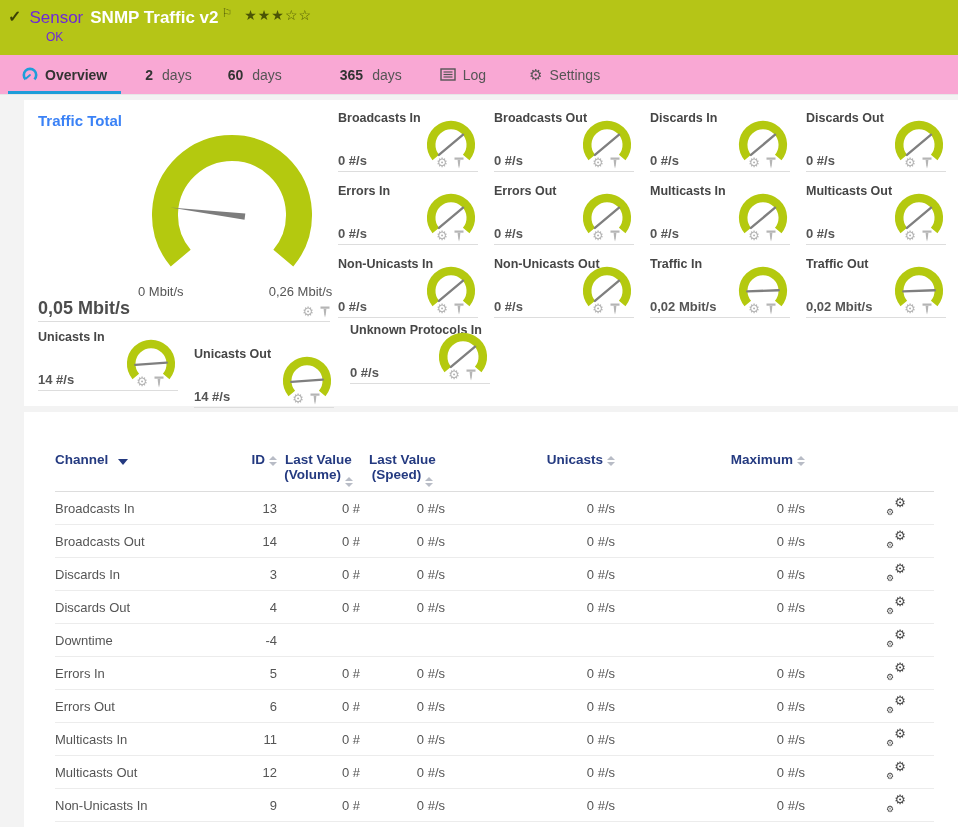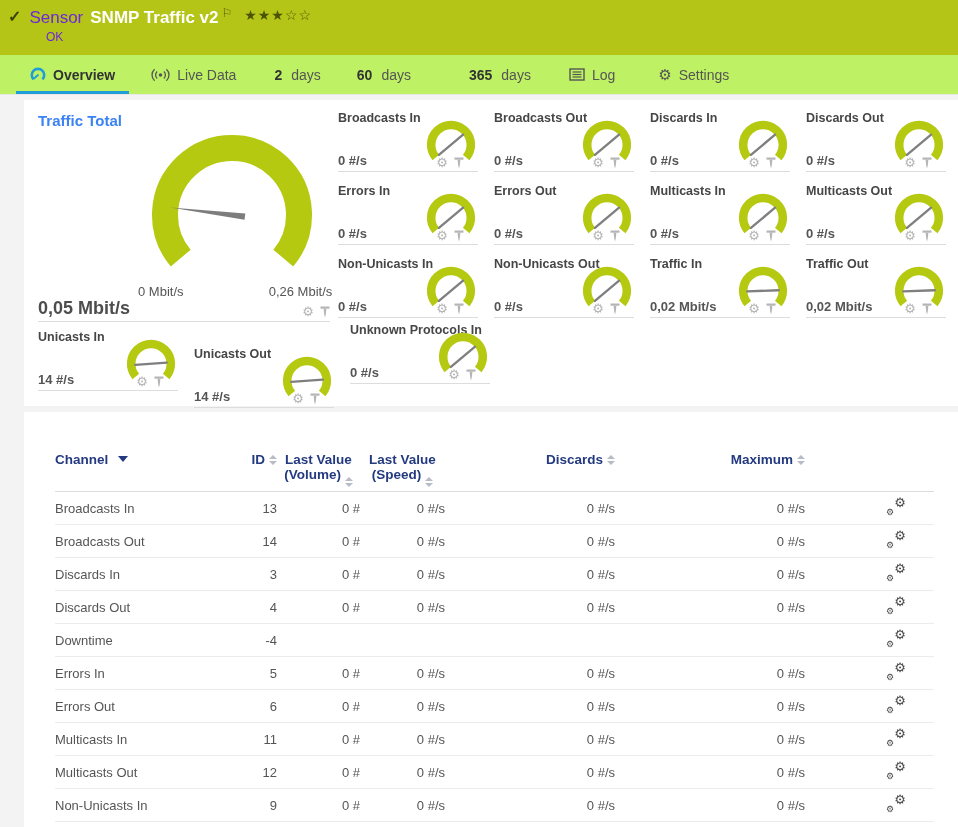--- a/index.html
+++ b/index.html
@@ -22,21 +22,21 @@
   
   .topbar{position:relative;height:55px;background:var(--status_green)}
   .title-row{position:absolute;left:8px;top:6px;display:flex;align-items:flex-start}
   .check{color:rgba(25,30,0,.78);font-size:16px;font-weight:bold;line-height:22px;margin-right:8px}
   .sensor-label{font-size:17px;color:#6d28d9;line-height:24px}
   .sensor-name{font-weight:bold;font-size:17px;color:#fff;line-height:24px;margin-left:7px}
   .flag{color:rgba(35,40,0,.65);font-size:12px;line-height:14px;margin-left:3px}
   .stars{color:rgba(45,52,0,.78);font-size:14px;letter-spacing:1px;line-height:18px;margin-left:12px}
   .status-ok{position:absolute;left:46px;top:30px;color:#6d28d9;font-size:12px;font-weight:normal}
   
-  .tabbar{height:40px;background:#bef264;border-bottom:1px solid #e7e7e7;display:flex;align-items:stretch;padding-left:16px}
+  .tabbar{height:40px;background:#f9a8d4;border-bottom:1px solid #e7e7e7;display:flex;align-items:stretch;padding-left:8px}
   .tab{display:flex;align-items:center;gap:7px;padding:0 14px;font-size:14px;color:#555;position:relative;cursor:pointer;white-space:nowrap}
   .tab .num{font-weight:bold;color:#333;margin-right:2px}
   .tab.active{color:#333;font-weight:bold}
   .tab.active::after{content:"";position:absolute;left:0;right:0;bottom:0;height:3px;background:var(--accent_blue)}
   .tab-icon{display:inline-flex;align-items:center}
   .gear-glyph{font-size:15px;color:#555;line-height:1}
   
   .card{position:absolute;left:24px;width:934px;background:#fff}
   #gauges-card{top:100px;height:306px}
   #table-card{top:412px;height:415px}
@@ -53,21 +53,21 @@
   .mini{position:absolute;width:140px;height:62px;border-bottom:1px solid #ddd}
   .mini .mtitle{position:absolute;left:0;top:1px;font-size:12.5px;font-weight:600;color:#464646;white-space:nowrap}
   .mini svg.dial{position:absolute;right:0;top:6px}
   .mini .mvalue{position:absolute;left:0;bottom:3px;font-size:13px;font-weight:bold;color:#555}
   .mini .panel-icons{right:14px;bottom:2px}
   
   .tbl{padding:0 24px 0 31px}
   .tbl-head{display:grid;grid-template-columns:170px 52px 83px 85px 170px 190px 1fr;
     padding-top:40px;height:80px;border-bottom:1px solid #ddd;
     color:var(--table_header_navy);font-size:13.5px;font-weight:bold;align-items:start}
-  .th{display:flex;align-items:flex-start;justify-content:flex-end;gap:4px;line-height:15px}
+  .th{display:flex;align-items:center;justify-content:flex-end;gap:4px;line-height:15px}
   .th.left{justify-content:flex-start}
   .th.center{justify-content:center;text-align:center}
   .two-line{text-align:center}
   .tbl-row{display:grid;grid-template-columns:170px 52px 83px 85px 170px 190px 1fr;
     height:33px;align-items:center;border-bottom:1px solid #ececec;font-size:13px;color:#555}
   .td{text-align:right;white-space:nowrap}
   .td.left{text-align:left}
   .td.icon-cell{text-align:right;padding-right:28px}
   
   .sort{display:inline-flex;flex-direction:column;gap:2px;margin-top:3px}
@@ -96,32 +96,20 @@
 
 <div class="tabbar">
   <div class="tab active">
     <span class="tab-icon">
       <svg width="16" height="16" viewBox="0 0 16 16">
           <path d="M3.6 12.4 A6.2 6.2 0 1 1 12.4 12.4" fill="none" stroke="#1f9dd9" stroke-width="2.6"></path>
           <line x1="8" y1="8" x2="4" y2="11.5" stroke="#1f9dd9" stroke-width="1.8" stroke-linecap="round"></line>
         </svg>
     </span>
     <span>Overview</span>
-  </div>
-  <div class="tab" style="margin-left:8px">
-    <span class="tab-icon">
-      <svg width="19" height="14" viewBox="0 0 19 14">
-          <circle cx="9.5" cy="7" r="1.8" fill="#555"></circle>
-          <path d="M6.2 3.5 a4.6 4.6 0 0 0 0 7" fill="none" stroke="#555" stroke-width="1.3"></path>
-          <path d="M12.8 3.5 a4.6 4.6 0 0 1 0 7" fill="none" stroke="#555" stroke-width="1.3"></path>
-          <path d="M3.6 1.3 a7.6 7.6 0 0 0 0 11.4" fill="none" stroke="#555" stroke-width="1.3"></path>
-          <path d="M15.4 1.3 a7.6 7.6 0 0 1 0 11.4" fill="none" stroke="#555" stroke-width="1.3"></path>
-        </svg>
-    </span>
-    <span>Live Data</span>
   </div>
   <div class="tab" style="margin-left:10px">
     <span class="num">2</span>
     <span>days</span>
   </div>
   <div class="tab" style="margin-left:8px">
     <span class="num">60</span>
     <span>days</span>
   </div>
   <div class="tab" style="margin-left:30px">
@@ -415,21 +403,21 @@
               <i class="down"></i>
             </span></span>
       </div>
       <div class="th center">
         <span class="two-line"><span>Last Value</span><br><span>(Speed)</span> <span class="sort" style="vertical-align:-2px">
               <i class="up"></i>
               <i class="down"></i>
             </span></span>
       </div>
       <div class="th">
-        <span>Discards</span>
+        <span>Unicasts</span>
         <span class="sort">
             <i class="up"></i>
             <i class="down"></i>
           </span>
       </div>
       <div class="th">
         <span>Maximum</span>
         <span class="sort">
             <i class="up"></i>
             <i class="down"></i>

